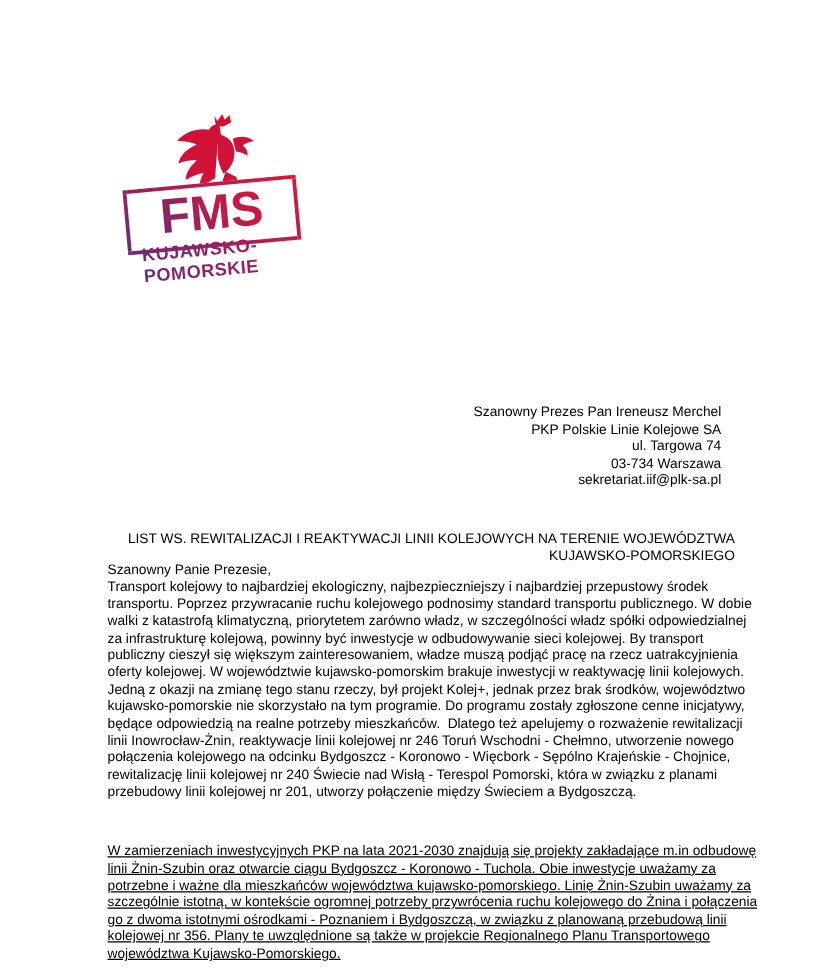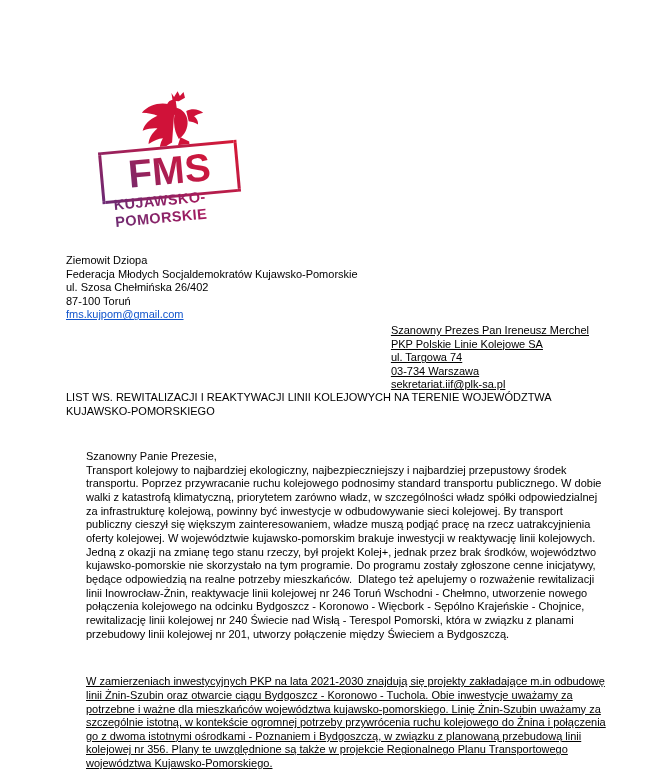--- a/index.html
+++ b/index.html
@@ -34,27 +34,27 @@
     white-space:pre-line;
     background:linear-gradient(90deg,#6f2b72 0%,#a6195c 100%);
     -webkit-background-clip:text;background-clip:text;color:transparent;
   }
 
   
   .sender{position:absolute;left:66px;top:254px;font-size:11px;line-height:13.6px;}
   .sender .lines{white-space:pre-line;}
   .email-link{color:#1155cc;text-decoration:underline;display:inline-block;}
   .recipient{
-    position:absolute;right:65px;top:324px;
-    font-size:11px;line-height:13.6px;white-space:pre-line;text-decoration:underline;
+    position:absolute;right:77px;top:324px;text-align:right;
+    font-size:11px;line-height:13.6px;white-space:pre-line;
   }
 
   
   .subject{
-    position:absolute;left:66px;top:390px;width:522px;text-align:left;
+    position:absolute;left:66px;top:424px;width:522px;text-align:right;
     font-size:11px;line-height:14.2px;white-space:pre-line;
   }
 
   
   .body-text{position:absolute;left:66px;top:450px;width:560px;font-size:11px;margin-left:20px;}
   .para{white-space:pre;line-height:13.65px;}
   .para2{margin-top:34px;text-decoration:underline;}
 </style>
 </head>
 <body>
@@ -73,27 +73,20 @@
         <path d="M53 60 l-3.4 10.6 5.2 -1.4 .8 8.8 4.2 -9 4.8 5.4 -1 -9.2 z"></path>
       </g>
     </svg>
     <div class="fms-box">
       <span class="fms-text">FMS</span>
     </div>
     <div class="region">KUJAWSKO-
 POMORSKIE</div>
   </div>
 
-  <div class="sender">
-    <div class="lines">Ziemowit Dziopa
-Federacja Młodych Socjaldemokratów Kujawsko-Pomorskie
-ul. Szosa Chełmińska 26/402
-87-100 Toruń</div>
-    <a class="email-link" href="#">fms.kujpom@gmail.com</a>
-  </div>
 
   <div class="recipient">Szanowny Prezes Pan Ireneusz Merchel
 PKP Polskie Linie Kolejowe SA
 ul. Targowa 74
 03-734 Warszawa
 sekretariat.iif@plk-sa.pl</div>
 
   <div class="subject">LIST WS. REWITALIZACJI I REAKTYWACJI LINII KOLEJOWYCH NA TERENIE WOJEWÓDZTWA
 KUJAWSKO-POMORSKIEGO</div>
 

